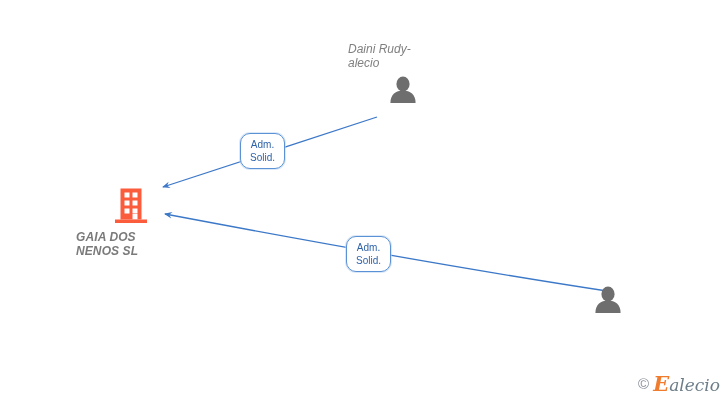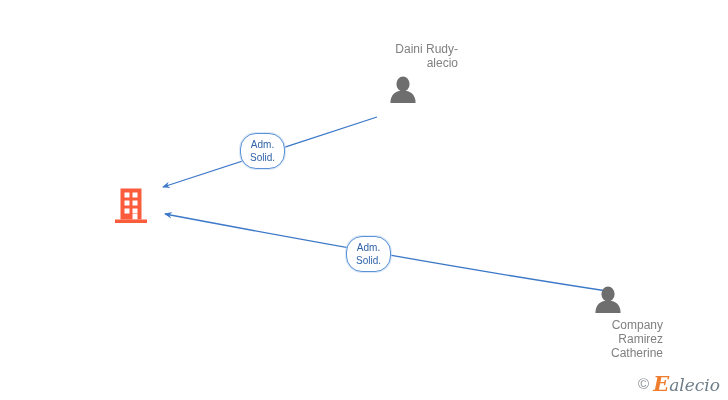--- a/index.html
+++ b/index.html
@@ -23,21 +23,22 @@
     left: 0;
     top: 0;
     width: 728px;
     height: 400px;
     pointer-events: none;
   }
 
   
   .node {
     position: absolute;
-    text-align: right;
+    text-align: left;
+    font-style: italic;
   }
   .node-icon {
     display: block;
     margin: 0 auto;
   }
   .node-label {
     display: block;
     margin-top: 4px;
     font-size: 12px;
     line-height: 14px;
@@ -81,21 +82,21 @@
   #node-person-bottom .node-label {
     margin-top: 5px;
   }
 
   
   .edge-label {
     position: absolute;
     box-sizing: border-box;
     background: #ffffff;
     border: 1px solid #5b92d6;
-    border-radius: 16px;
+    border-radius: 10px;
     box-shadow: 0 0 0 1px rgba(190, 214, 240, 0.55);
     color: #2f63a8;
     font-size: 10px;
     line-height: 13px;
     text-align: center;
     padding: 4px 0 3px 0;
     white-space: pre-line;
   }
   #edge-label-top {
     left: 240px;
@@ -164,39 +165,38 @@
       <rect x="18.5" y="4.5" width="5" height="5" fill="#ffffff"></rect>
       <rect x="10.5" y="12.5" width="5" height="5" fill="#ffffff"></rect>
       <rect x="18.5" y="12.5" width="5" height="5" fill="#ffffff"></rect>
       <rect x="10.5" y="20.5" width="5" height="5" fill="#ffffff"></rect>
       <rect x="18.5" y="20.5" width="5" height="5" fill="#ffffff"></rect>
 
       <rect x="18.5" y="26" width="5" height="5.5" fill="#ffffff"></rect>
 
       <rect x="1" y="31.5" width="32" height="3.5" fill="#fa5c3c"></rect>
     </svg>
+    <span class="node-label">GAIA DOS
+NENOS SL</span>
   </div>
 
   <div class="node" id="node-person-top">
     <span class="node-label">Daini Rudy-
 alecio</span>
     <svg class="node-icon" width="30" height="27" viewBox="0 0 30 27" xmlns="http://www.w3.org/2000/svg">
       <ellipse cx="15" cy="8" rx="6.6" ry="7.6" fill="#6e6e6e"></ellipse>
       <path d="M 2.4 27 C 2.4 18.6 7.8 14.6 15 14.6 C 22.2 14.6 27.6 18.6 27.6 27 Z" fill="#6e6e6e"></path>
     </svg>
   </div>
 
   <div class="node" id="node-person-bottom">
     <svg class="node-icon" width="30" height="27" viewBox="0 0 30 27" xmlns="http://www.w3.org/2000/svg">
       <ellipse cx="15" cy="8" rx="6.6" ry="7.6" fill="#6e6e6e"></ellipse>
       <path d="M 2.4 27 C 2.4 18.6 7.8 14.6 15 14.6 C 22.2 14.6 27.6 18.6 27.6 27 Z" fill="#6e6e6e"></path>
     </svg>
-    <span class="node-label">Company
-Ramirez
-Catherine</span>
   </div>
 
   <div class="edge-label" id="edge-label-top">Adm.
 Solid.</div>
 
   <div class="edge-label" id="edge-label-bottom">Adm.
 Solid.</div>
 
   <div id="watermark">
     <span class="wm-c">©</span>

